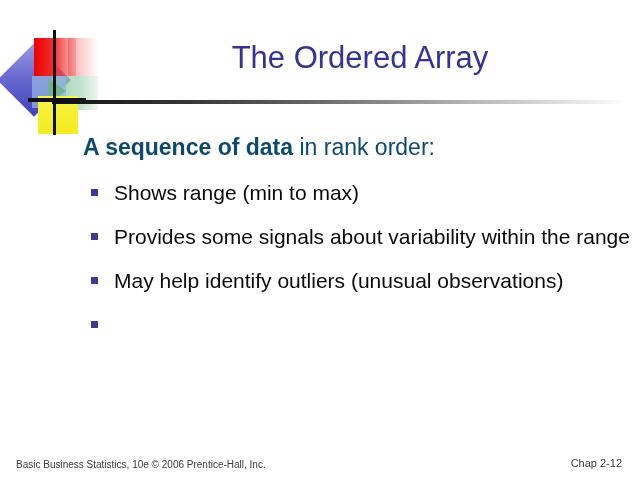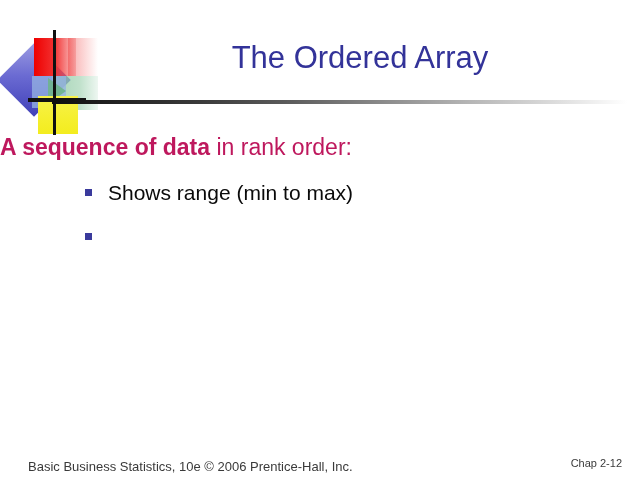--- a/index.html
+++ b/index.html
@@ -137,31 +137,32 @@
   }
 
   
   #body {
     position: absolute;
     left: 0;
     top: 132px;
     width: 638px;
   }
   .lead {
+    margin-left: 83px;
     font-size: 23px;
-    color: #be185d;
+    color: #0c4a6e;
     line-height: 30px;
     white-space: nowrap;
   }
   .lead .strong { font-weight: bold; }
   .lead .norm { font-weight: normal; }
 
   ul.bullets {
     list-style: none;
-    margin: 2px;
+    margin: 8px;
     padding: 0;
   }
   ul.bullets li {
     position: relative;
     margin-left: 83px;
     margin-top: 18px;
     padding-left: 23px;
     font-size: 21px;
     color: #0a0a0a;
     line-height: 26px;
@@ -172,23 +173,23 @@
     left: 0px;
     top: 9px;
     width: 7px;
     height: 7px;
     background: #3a3a9c;
   }
 
   
   #footer-left {
     position: absolute;
-    left: 28px;
+    left: 16px;
     top: 459px;
-    font-size: 13px;
+    font-size: 10px;
     color: #3a3a3a;
     text-align: right;
   }
   #footer-right {
     position: absolute;
     right: 16px;
     top: 457px;
     font-size: 11px;
     color: #3a3a3a;
   }
@@ -220,20 +221,25 @@
       <span class="strong">A sequence of data</span><span class="norm"> in rank order:</span>
     </div>
 
     <ul class="bullets">
       <li>
         <span class="marker"></span>
         <span>Shows range (min to max)</span>
       </li>
       <li>
         <span class="marker"></span>
+        <span>Provides some signals about variability within the range</span>
+      </li>
+      <li>
+        <span class="marker"></span>
+        <span>May help identify outliers (unusual observations)</span>
       </li>
       <li>
         <span class="marker"></span>
       </li>
     </ul>
   </div>
 
   <div id="footer-left">Basic Business Statistics, 10e © 2006 Prentice-Hall, Inc.</div>
   <div id="footer-right">Chap 2-12</div>
 

